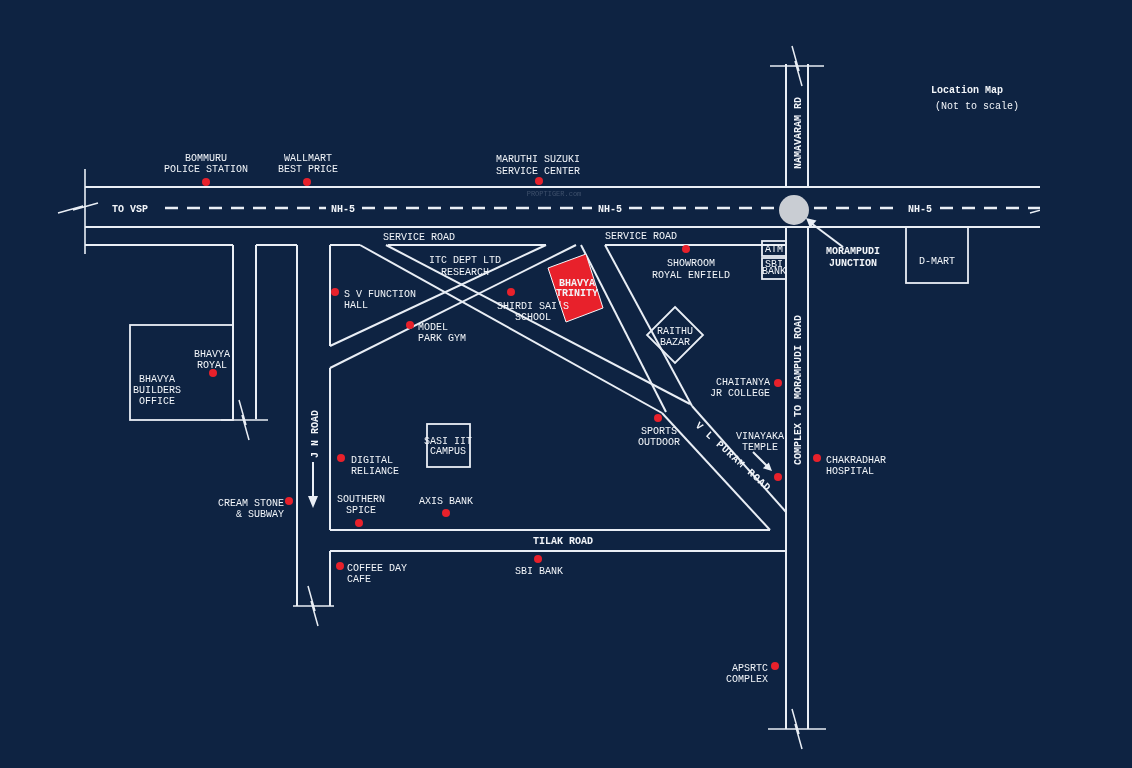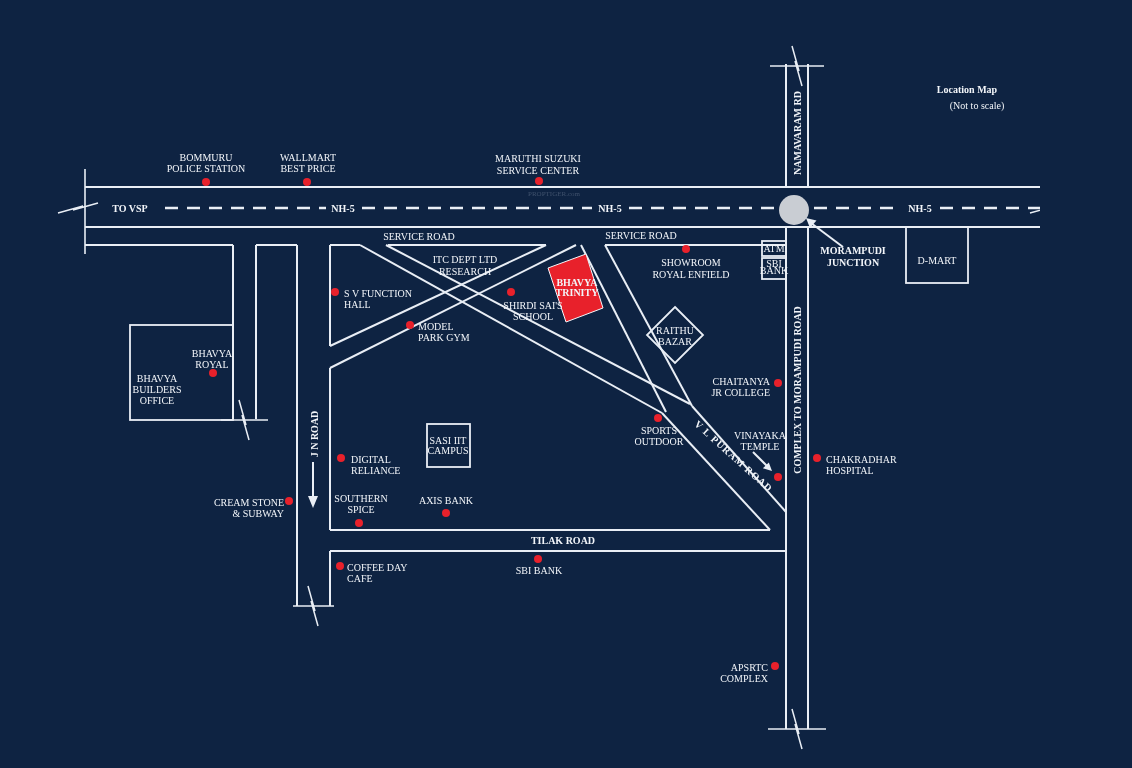--- a/index.html
+++ b/index.html
@@ -1,17 +1,17 @@
 <!DOCTYPE html>
 <html style="--background: #0e2342; --road: #e9eef5; --text: #f2f5f9; --accent-red: #e8212b; --junction-gray: #c9cdd3;"><head>
 <meta charset="utf-8">
 <style>
   html,body{margin:0;padding:0;background:#0e2342;}
   .frame{position:relative;width:1040px;height:768px;background:var(--background,#0e2342);overflow:hidden;
-         font-family:Liberation Serif, serif;}
+         font-family:Liberation Mono, monospace;}
   svg{position:absolute;left:0;top:0;}
   .road{stroke:var(--road,#e9eef5);stroke-width:2;fill:none;}
   .thin{stroke-width:1.6;}
   .dash{stroke:var(--road,#e9eef5);stroke-width:2.4;fill:none;stroke-dasharray:13 9;}
   .zig{stroke:var(--road,#e9eef5);stroke-width:1.5;fill:none;}
   .blk{stroke:var(--road,#e9eef5);stroke-width:1.8;fill:none;}
   .dot{fill:var(--accent-red,#e8212b);}
   .jnc{fill:var(--junction-gray,#c9cdd3);}
   .red{fill:var(--accent-red,#e8212b);stroke:#f4f6f9;stroke-width:1;}
   text{fill:var(--text,#f2f5f9);font-size:10px;}

